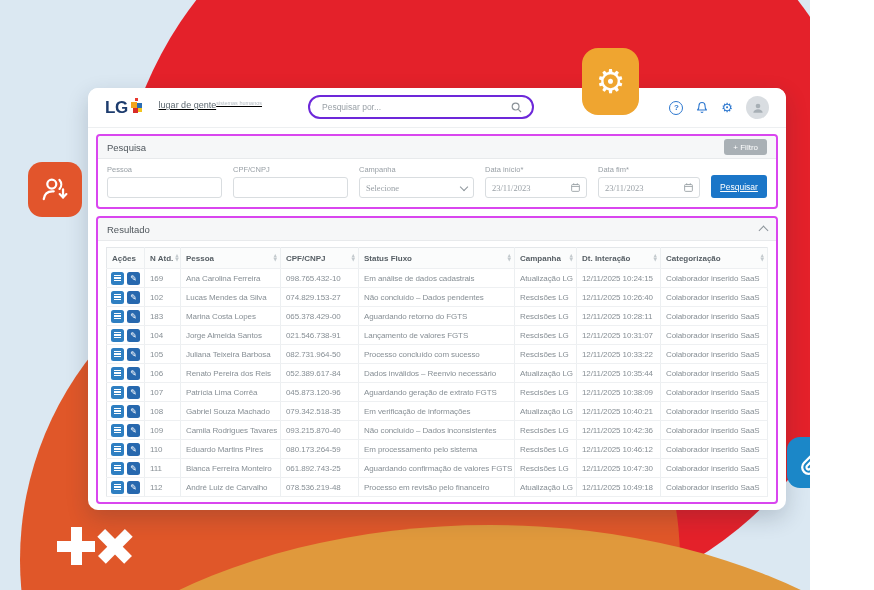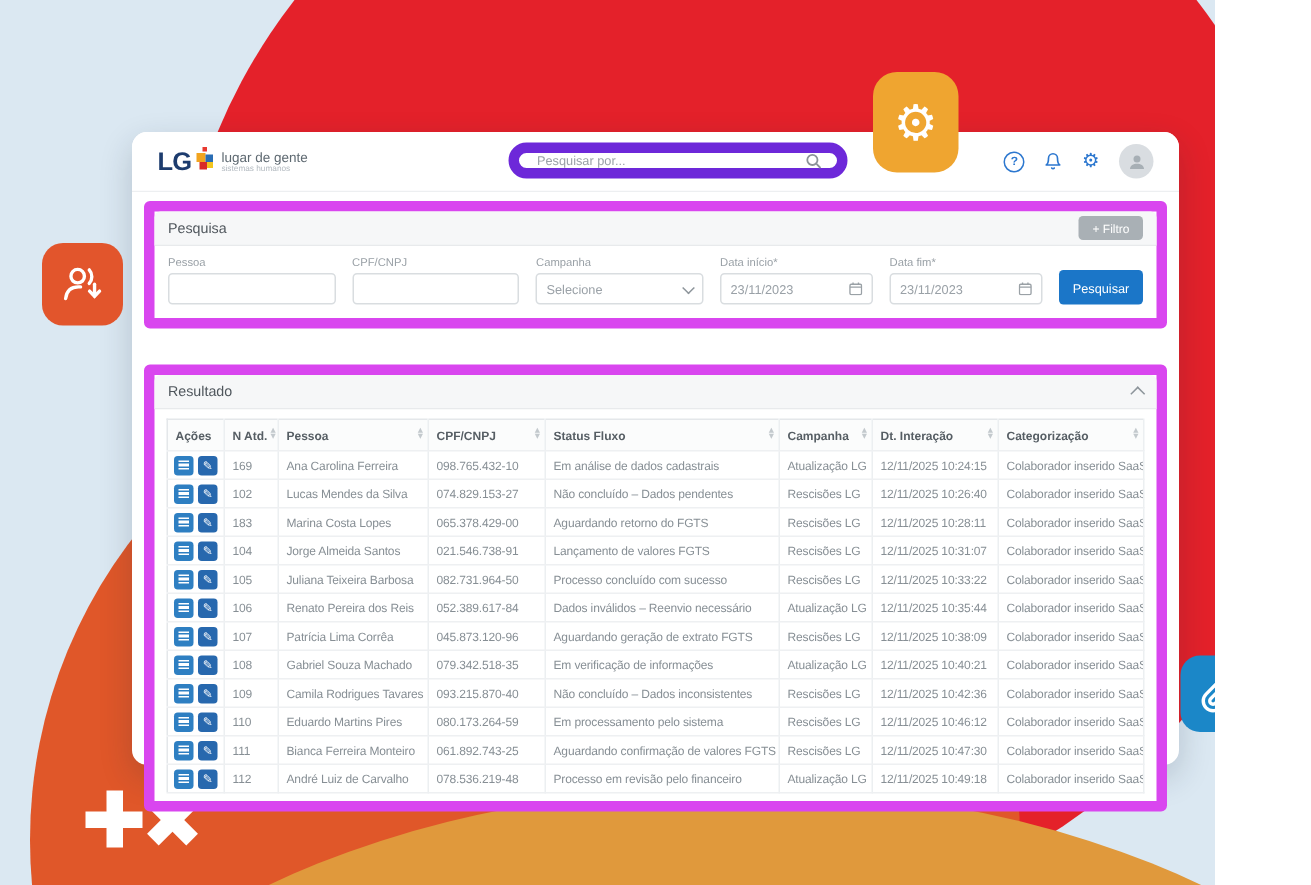--- a/index.html
+++ b/index.html
@@ -21,53 +21,53 @@
   .badge-gear .glyph{color:#fff;font-size:33px;line-height:1;font-family:"DejaVu Sans",sans-serif;}
   .badge-person{left:28px;top:162px;width:54px;height:55px;border-radius:14px;background:#e2552c;}
   .badge-clip{left:787px;top:437px;width:51px;height:51px;border-radius:13px;background:#1b87c8;}
   
   .app-window{position:absolute;left:88px;top:88px;width:698px;height:422px;background:#fff;
               border-radius:10px;box-shadow:0 8px 22px rgba(25,40,60,.20);}
   .win-header{height:39px;display:flex;align-items:center;padding:0 17px;border-bottom:1px solid #edeff1;
               position:relative;border-radius:10px 10px 0 0;background:#fff;}
   .logo{display:flex;align-items:flex-start;gap:2px;}
   .logo-lg{font-size:17px;font-weight:bold;color:#1d3c6e;letter-spacing:-.5px;line-height:19px;}
-  .logo-text{display:flex;flex-direction:column;margin-left:3px;margin-top:2px;}
+  .logo-text{display:flex;flex-direction:row;margin-left:14px;margin-top:2px;text-decoration:underline;}
   .brand{font-size:9px;color:#5e6971;line-height:10px;}
   .tagline{font-size:5.5px;color:#b3bac0;line-height:7px;}
-  .search-pill{position:absolute;left:251px;top:7px;width:226px;height:24px;border:7px solid #6d28d9;
+  .search-pill{position:absolute;left:220px;top:7px;width:226px;height:24px;border:2px solid #6d28d9;
                border-radius:13px;display:flex;align-items:center;padding:0 10px;background:#fff;box-sizing:border-box;}
   .search-pill input{border:0;outline:0;flex:1;font-size:8.5px;color:#6b7379;background:transparent;font-family:inherit;}
   .search-pill input::placeholder{color:#9aa1a7;}
   .header-icons{margin-left:auto;display:flex;align-items:center;gap:13px;}
   .help-circ{width:12px;height:12px;border:1.2px solid #2c77cf;border-radius:50%;color:#2c77cf;
              font-size:8px;font-weight:bold;display:flex;align-items:center;justify-content:center;}
   .gear-sm{color:#2c77cf;font-size:13px;line-height:13px;font-family:"DejaVu Sans",sans-serif;}
   .avatar{width:23px;height:23px;border-radius:50%;background:#d9dde1;display:flex;align-items:center;justify-content:center;overflow:hidden;}
   
   .win-body{padding:6px 8px;}
-  .panel{border:7px solid #d946ef;border-radius:4px;background:#fff;}
-  .panel + .panel{margin-top:24px;}
+  .panel{border:2px solid #d946ef;border-radius:4px;background:#fff;}
+  .panel + .panel{margin-top:7px;}
   .panel-header{height:22px;display:flex;align-items:center;padding:0 9px;background:#f6f7f8;
                 border-bottom:1px solid #e8eaec;border-radius:4px 4px 0 0;font-size:9.5px;color:#4f565c;}
   .btn-filtro{margin-left:auto;background:#a9b0b5;color:#fff;font-size:8px;height:16px;padding:0 9px;
               border:none;border-radius:3px;font-family:inherit;}
   .chev-up{width:6px;height:6px;border-left:1.4px solid #8d959b;border-top:1.4px solid #8d959b;
            transform:rotate(45deg);margin-left:auto;margin-top:3px;}
   .pesquisa-body{display:flex;gap:11px;padding:6px 9px 9px;align-items:flex-end;}
   .fwrap{flex:1;min-width:0;}
   .fwrap.date{flex:0 0 102px;}
   .fwrap label{display:block;font-size:7.5px;color:#99a0a6;margin:0 0 3px;}
   .finput{height:21px;border:1px solid #d9dde0;border-radius:3px;display:flex;align-items:center;
-          justify-content:space-between;padding:0 6px;font-size:8.5px;color:#9aa1a7;background:#fff;box-sizing:border-box;}
+          justify-content:space-between;padding:0 6px;font-size:8.5px;color:#9aa1a7;background:#fff;box-sizing:border-box;font-family:Liberation Serif, serif;}
   input.finput{width:100%;outline:0;font-family:inherit;color:#6b7379;}
   .chev-dn{width:5px;height:5px;border-right:1.2px solid #8d959b;border-bottom:1.2px solid #8d959b;
            transform:rotate(45deg);margin-top:-2px;flex:0 0 auto;}
   .btn-pesquisar{flex:0 0 56px;height:23px;background:#1b76c8;color:#fff;font-size:8.5px;border:none;
-                 border-radius:3px;font-family:inherit;}
+                 border-radius:3px;font-family:inherit;text-decoration:underline;}
   
   .res-body{padding:6px 8px 5px;}
   table{width:100%;border-collapse:collapse;table-layout:fixed;border:1px solid #e4e7ea;padding-left:16px;}
   th,td{border-right:1px solid #eceff1;border-bottom:1px solid #eef0f2;padding:0 3px 0 5px;
         white-space:nowrap;overflow:hidden;text-align:left;}
   th{height:20px;font-size:8px;color:#565e64;font-weight:bold;background:#fbfcfc;}
   td{height:18px;font-size:8px;color:#878f95;letter-spacing:-.1px;}
   .thwrap{display:flex;align-items:center;justify-content:space-between;}
   .sort{display:flex;flex-direction:column;line-height:4px;color:#c3c9cd;font-size:4.5px;
         font-family:"DejaVu Sans",sans-serif;margin-left:2px;}

